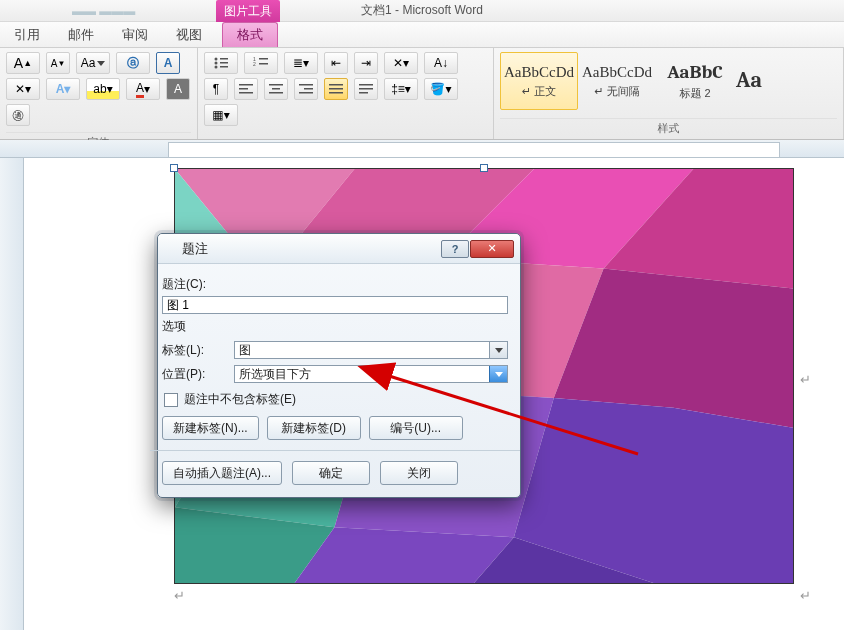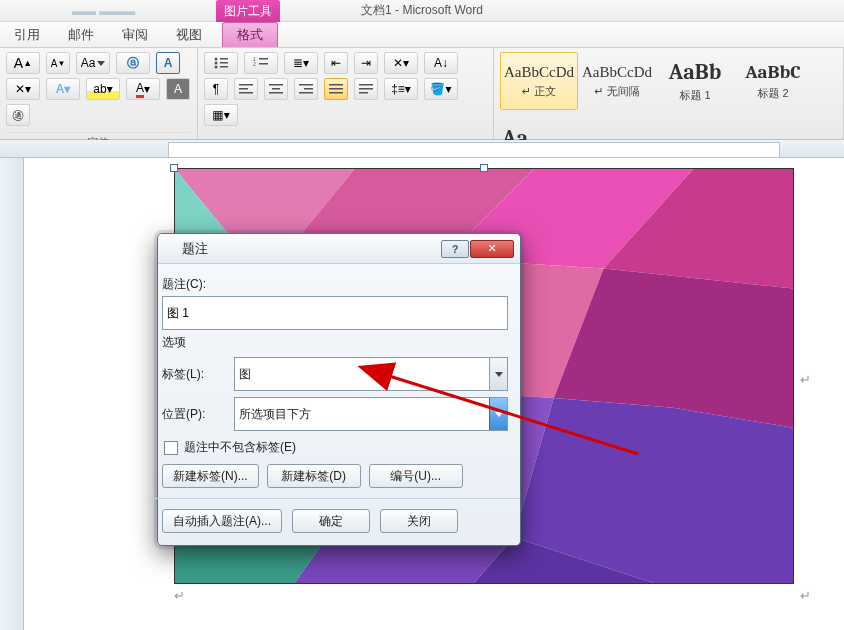--- a/index.html
+++ b/index.html
@@ -47,21 +47,21 @@
 
     
     .dialog { position:absolute; top:75px; left:133px; width:364px; background: linear-gradient(#f6f9fc,#e9eff5); border:1px solid #5a6f82; box-shadow: 0 8px 24px rgba(0,0,0,0.55), 0 0 0 3px rgba(60,90,120,0.15); border-radius: 5px; font-size:12px; color:#222;}
     .dialog .dlg-title { height:30px; display:flex; align-items:center; padding:0 6px 0 24px; font-size:13px; background:linear-gradient(#fdfefe,#e4ecf3); border-bottom:1px solid #c4d0da; border-radius:5px 5px 0 0;}
     .dlg-title .winbtns { margin-left:auto; display:flex; gap:1px;}
     .winbtn { width:28px; height:18px; border:1px solid #6f8296; border-radius:2px; display:flex; align-items:center; justify-content:center; font-size:11px; cursor:pointer; background:linear-gradient(#f0f4f8,#d2dde6);}
     .winbtn.close { background: linear-gradient(#e97a74,#c73a33); color:#fff; border-color:#8a2b26; width:44px;}
     .winbtn.help { font-weight:bold; color:#3a5c7a;}
     .dlg-body { padding: 8px 12px 12px 4px; }
     .dlg-body .lbl { margin: 4px 0 3px 0; }
-    .dlg-body input[type=text], .dlg-body .combo { width: 100%; height: 34px; border:1px solid #8a9bab; background:#fff; padding: 0 4px; font-size:12px;}
+    .dlg-body input[type=text], .dlg-body .combo { width: 100%; height: 18px; border:1px solid #8a9bab; background:#fff; padding: 0 4px; font-size:12px;}
     .dlg-body .row { display:flex; align-items:center; margin:6px 0; gap:8px;}
     .dlg-body .row .rowlabel { width: 64px; }
     .dlg-body .combo { flex:1; display:flex; align-items:center; position:relative; padding-right:20px;}
     .dlg-body .combo .arrow { position:absolute; right:0; top:0; width:18px; height:100%; border-left:1px solid #8a9bab; display:flex; align-items:center; justify-content:center; background:linear-gradient(#f3f6f9,#d9e2ea);}
     .dlg-body .combo.hl .arrow { background: linear-gradient(#8fc7ff,#3a8ddd); border-left-color:#2a6eb1;}
     .dlg-body .section { margin-top:4px; }
     .dlg-body .checkrow { display:flex; align-items:center; gap:6px; margin:8px 0; padding-left:2px;}
     .dlg-body .checkrow .cb { width:14px; height:14px; border:1px solid #7a8a99; background:#fff;}
     .dlg-body .btnrow { display:flex; gap:8px; margin-top:4px;}
     .dbtn { height:24px; border:1px solid #8a9bab; background:linear-gradient(#fdfefe,#e3ebf2); border-radius:3px; font-size:12px; padding:0 10px; cursor:pointer; min-width:94px; display:flex; align-items:center; justify-content:center;}
@@ -191,24 +191,20 @@
 
   <div class="ribbon-group" style="flex:1;">
     <div class="buttons" style="gap:0;">
       <div class="style-item sel">
         <div class="preview">AaBbCcDd</div>
         <div>↵ 正文</div>
       </div>
       <div class="style-item">
         <div class="preview">AaBbCcDd</div>
         <div>↵ 无间隔</div>
-      </div>
-      <div class="style-item">
-        <div class="preview big">AaBb</div>
-        <div>标题 1</div>
       </div>
       <div class="style-item">
         <div class="preview big" style="font-size:19px;">AaBbC</div>
         <div>标题 2</div>
       </div>
       <div class="style-item" style="width:30px;">
         <div class="preview big">Aa</div>
       </div>
     </div>
     <div class="groupname">样式</div>

